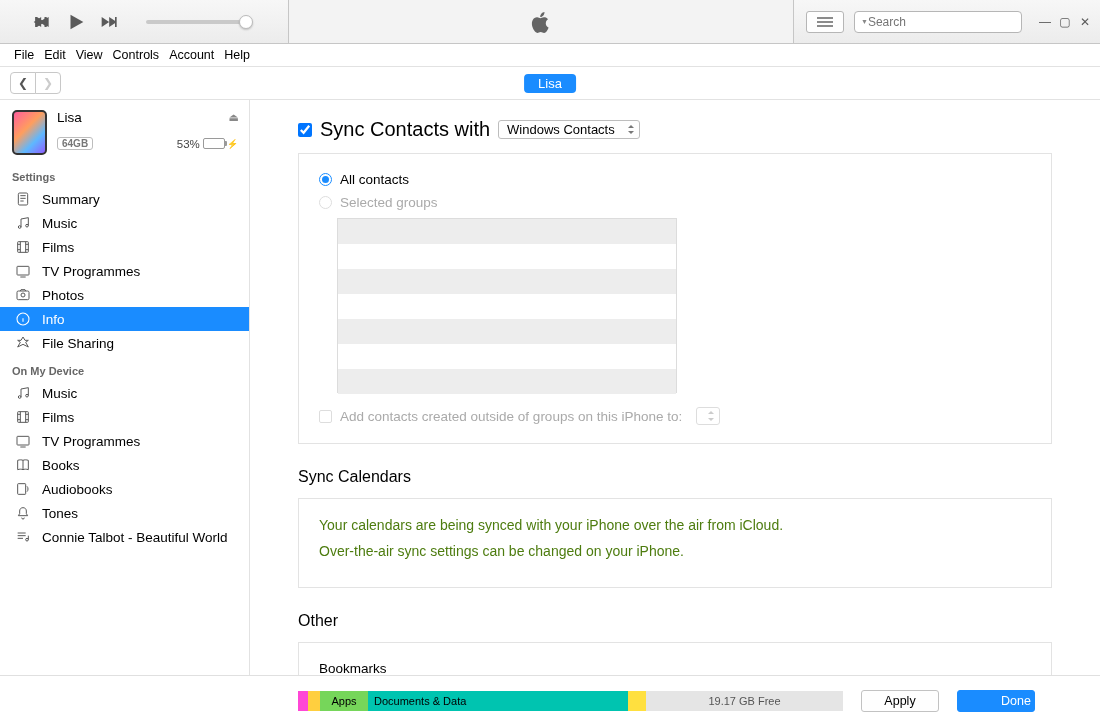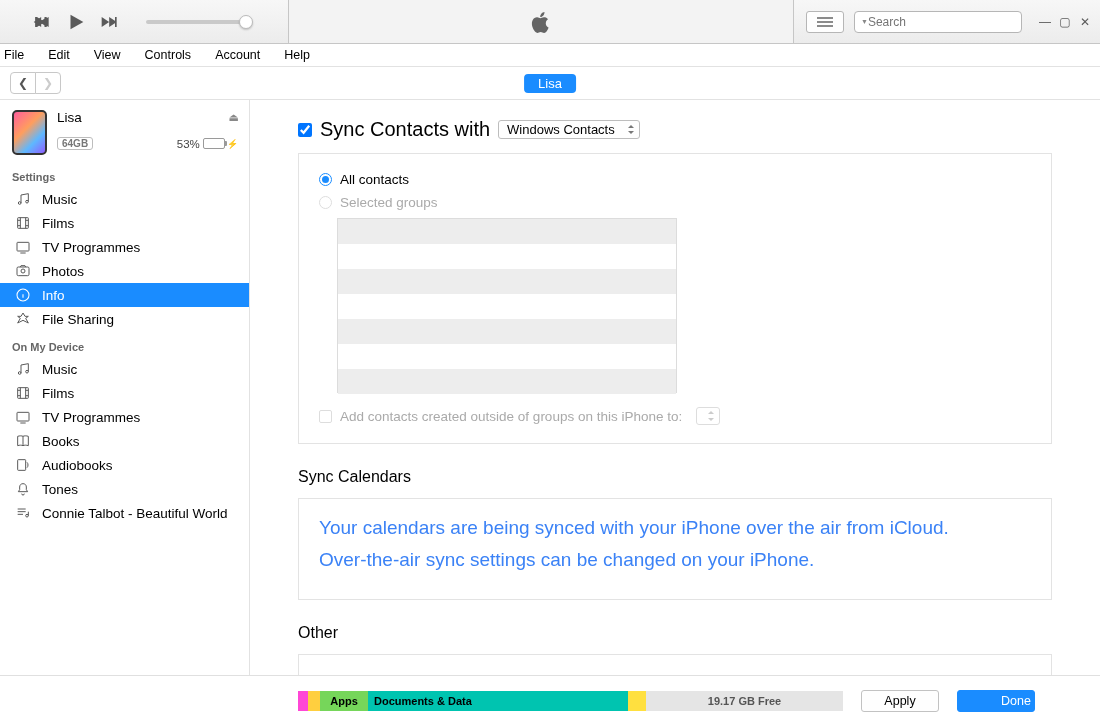--- a/index.html
+++ b/index.html
@@ -16,21 +16,21 @@
 .apple-logo { width: 26px; height: 26px; color: #656565; }
 .right-cluster { display: flex; align-items: center; gap: 10px; padding: 0 8px 0 12px; }
 .list-btn { width: 38px; height: 22px; border: 1px solid #b6b6b6; border-radius: 3px; background: #fefefe; display:flex; align-items:center; justify-content:center; color:#666; }
 .search-box { width: 168px; height: 22px; border: 1px solid #b6b6b6; border-radius: 4px; background: #fff; display: flex; align-items: center; padding: 0 6px; color: #888; }
 .search-box input { border: none; outline: none; flex: 1; font-size: 12px; background: transparent; }
 .chev-dn { font-size: 7px; color: #888; }
 .window-btns { display: flex; gap: 6px; align-items: center; color: #5a5a5a; margin-left: 6px; }
 .window-btns span { width: 14px; text-align: center; font-size: 12px; }
 
 
-.menu-bar { height: 23px; background: #fff; border-bottom: 1px solid #e2e2e2; display: flex; align-items: center; gap: 16px; font-size: 12.5px; text-align: center; }
+.menu-bar { height: 23px; background: #fff; border-bottom: 1px solid #e2e2e2; display: flex; align-items: center; padding-left: 10px; gap: 2px; font-size: 12.5px; text-align: center; }
 .menu-item { cursor: default; padding: 2px 4px; }
 
 
 .nav-row { height: 33px; border-bottom: 1px solid #e2e2e2; display: flex; align-items: center; position: relative; }
 .nav-btns { display: flex; margin-left: 10px; }
 .nav-btn { width: 26px; height: 22px; border: 1px solid #c8c8c8; background: #fff; display: flex; align-items: center; justify-content: center; color: #555; font-size: 12px; }
 .nav-btn:first-child { border-radius: 4px 0 0 4px; }
 .nav-btn:last-child { border-radius: 0 4px 4px 0; margin-left: -1px; color: #ccc; }
 .device-chip { position: absolute; left: 50%; transform: translateX(-50%); background: #1a8cff; color: #fff; padding: 2px 14px; border-radius: 4px; font-size: 13px; }
 
@@ -77,27 +77,27 @@
 .radio.disabled { border-color: #ddd; }
 .groups-box { width: 340px; height: 175px; border: 1px solid #dcdcdc; margin: 6px 0 14px 18px; }
 .gb-row { height: 25px; }
 .gb-row:nth-child(odd) { background: #ededed; }
 .check-row { display: flex; align-items: center; gap: 8px; color: #aaa; font-size: 13.5px; margin-top: 12px; }
 .fake-check { width: 13px; height: 13px; border: 1px solid #ddd; border-radius: 2px; }
 .tiny-drop { width: 24px; height: 18px; border: 1px solid #ddd; border-radius: 3px; margin-left: 6px; position: relative; }
 .tiny-drop::after { content: ""; position: absolute; right: 5px; top: 3px; border-left: 3px solid transparent; border-right: 3px solid transparent; border-bottom: 3px solid #ccc; }
 .tiny-drop::before { content: ""; position: absolute; right: 5px; bottom: 3px; border-left: 3px solid transparent; border-right: 3px solid transparent; border-top: 3px solid #ccc; }
 .plain-title { font-size: 16px; margin: 0 0 12px; }
-.info-text { font-size: 19px; color: #3b82f6; margin-bottom: 10px; }
+.info-text { font-size: 14px; color: #4d7c0f; margin-bottom: 10px; }
 .sub-label { font-size: 13.5px; }
 
 
 .bottom-bar { height: 50px; border-top: 1px solid #e0e0e0; display: flex; align-items: center; padding: 0 40px 0 298px; gap: 18px; background:#fff; }
 .storage { width: 545px; height: 20px; background: #e5e5e5; display: flex; align-items: center; font-size: 11px; position: relative; }
-.seg { height: 100%; display: flex; align-items: center; justify-content: center; font-weight: 700; font-size: 11px; }
+.seg { height: 100%; display: flex; align-items: center; justify-content: center; font-weight: 400; font-size: 11px; }
 .seg-purple { background: #ff47d6; width: 10px; }
 .seg-orange { background: #ffcf3f; width: 12px; }
 .seg-green { background: #76d65a; width: 48px; }
 .seg-teal { background: #00c4b0; width: 260px; color: #000; justify-content: flex-start; padding-left: 6px; }
 .seg-yellow { background: #ffe03f; width: 18px; }
 .seg-free { flex: 1; color: #555; }
 .btn { width: 78px; height: 22px; border: 1px solid #c2c2c2; border-radius: 3px; background: #fefefe; font-size: 12.5px; }
 .btn.primary { background: #1a8cff; color: #fff; border-color: #1a8cff; padding-left: 40px; }
 
 
@@ -193,20 +193,29 @@
           </span>
         </div>
       </div>
     </div>
 
     <div class="sb-heading">Settings</div>
     <div id="sb-settings">
         <div class="sb-item">
           <span class="sb-icon">
             <svg viewBox="0 0 24 24" fill="none" stroke="currentColor" stroke-width="1.5">
+              <rect x="5" y="3" width="14" height="18" rx="2"></rect>
+              <path d="M8 7h8M8 11h8M8 15h5"></path>
+            </svg>
+          </span>
+          <span>Summary</span>
+        </div>
+        <div class="sb-item">
+          <span class="sb-icon">
+            <svg viewBox="0 0 24 24" fill="none" stroke="currentColor" stroke-width="1.5">
               <path d="M9 18V6l11-2v12"></path>
               <circle cx="7" cy="18" r="2"></circle>
               <circle cx="18" cy="16" r="2"></circle>
             </svg>
           </span>
           <span>Music</span>
         </div>
         <div class="sb-item">
           <span class="sb-icon">
             <svg viewBox="0 0 24 24" fill="none" stroke="currentColor" stroke-width="1.5">

